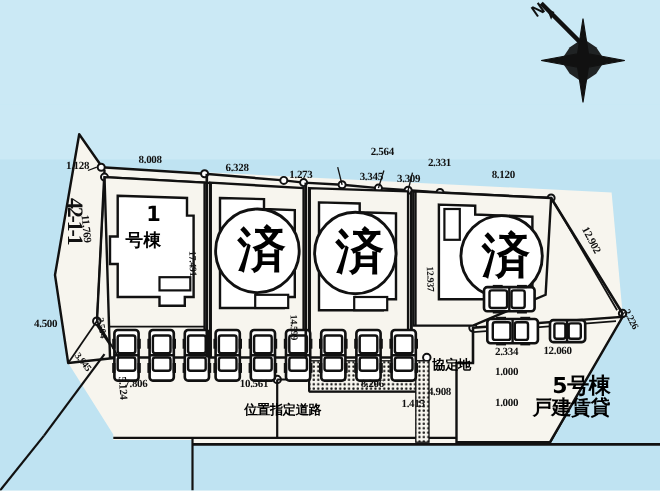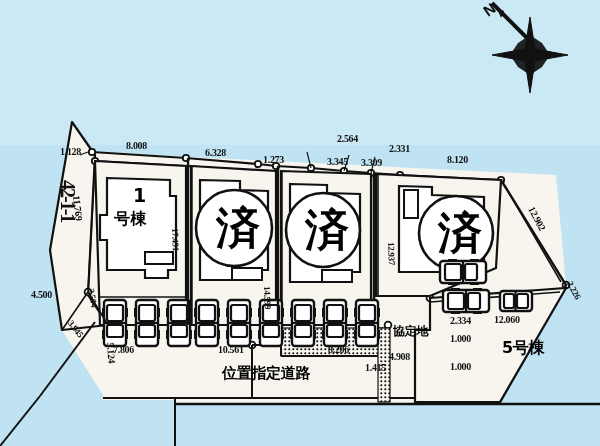--- a/index.html
+++ b/index.html
@@ -212,25 +212,26 @@
 
   <div class="lbl parcel-no" style="left:58px;top:180px;writing-mode:vertical-rl;letter-spacing:-2px;">42-1-1</div>
 
   <div class="lbl cjk bldg-num" style="left:133px;top:186px;">1</div>
   <div class="lbl cjk mid-cjk" style="left:114px;top:211px;">号棟</div>
 
   <div class="lbl cjk" style="left:216px;top:206px;font-size:44px;">済</div>
   <div class="lbl cjk" style="left:305px;top:208px;font-size:44px;">済</div>
   <div class="lbl cjk" style="left:438px;top:211px;font-size:44px;">済</div>
 
-  <div class="lbl cjk" style="left:222px;top:366px;font-size:15px;">位置指定道路</div>
+  <div class="lbl cjk" style="left:222px;top:366px;font-size:12px;">位置指定道路</div>
 
   <div class="lbl cjk" style="left:393px;top:325px;font-size:12px;">協定地</div>
 
-  <div class="lbl cjk" style="left:502px;top:340px;font-size:16px;">5号棟</div>
+  <div class="lbl cjk" style="left:502px;top:340px;font-size:20px;">5号棟</div>
+  <div class="lbl cjk" style="left:484px;top:362px;font-size:18px;">戸建賃貸</div>
 
   <div class="lbl dim" style="left:60px;top:147px;">1.128</div>
   <div class="lbl dim" style="left:126px;top:141px;">8.008</div>
   <div class="lbl dim" style="left:205px;top:148px;">6.328</div>
   <div class="lbl dim" style="left:263px;top:155px;">1.273</div>
   <div class="lbl dim" style="left:285px;top:157px;margin-left:42px;">3.345</div>
   <div class="lbl dim" style="left:337px;top:134px;">2.564</div>
   <div class="lbl dim" style="left:361px;top:158px;">3.309</div>
   <div class="lbl dim" style="left:389px;top:144px;">2.331</div>
   <div class="lbl dim" style="left:447px;top:155px;">8.120</div>

